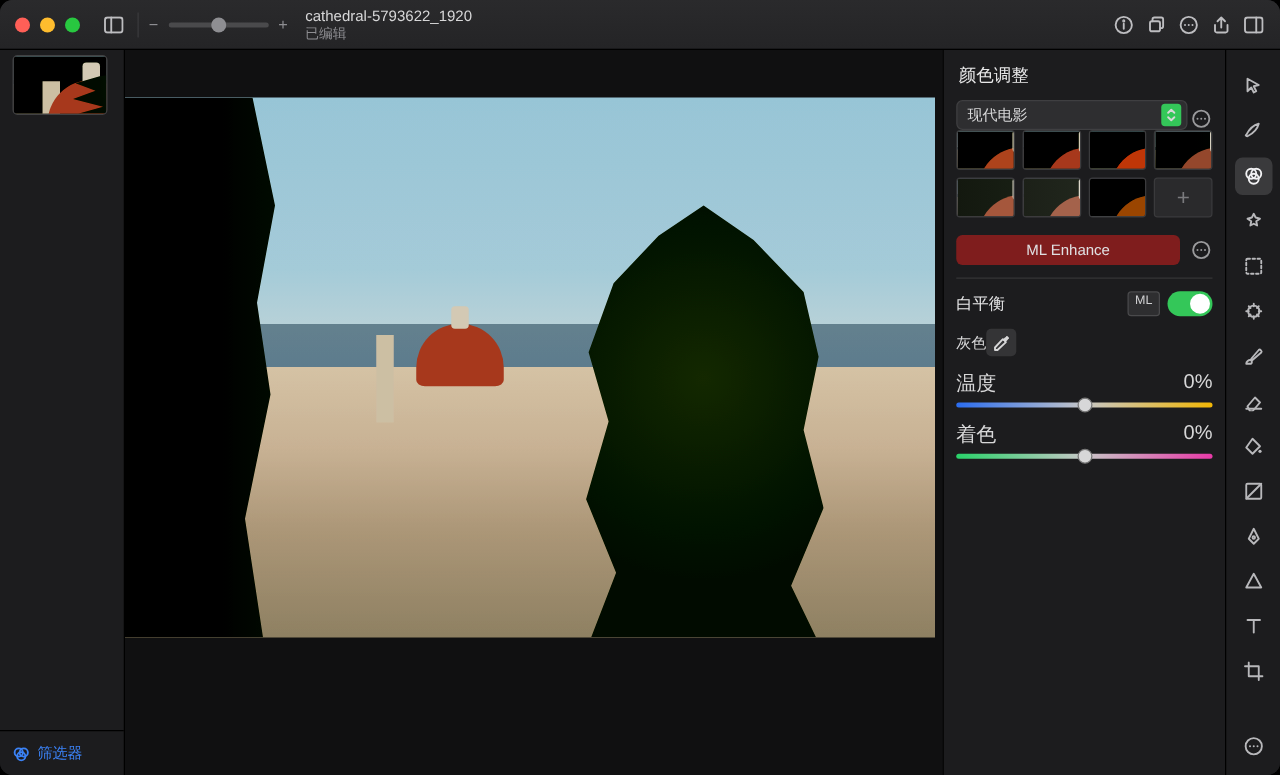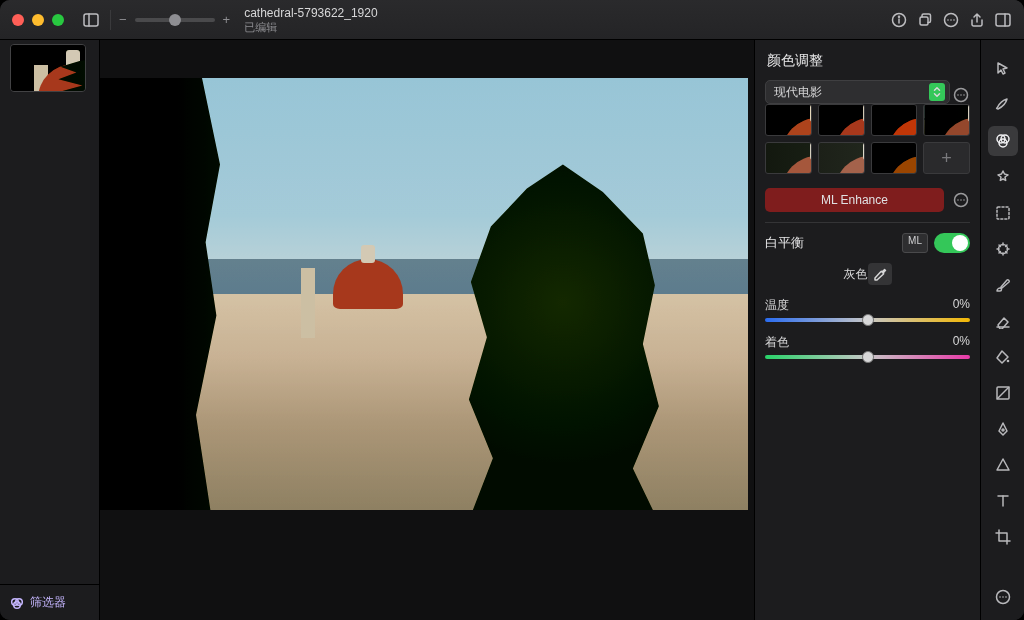--- a/index.html
+++ b/index.html
@@ -28,21 +28,21 @@
   .zoom-slider{width:80px;height:4px;background:#4a4a4c;border-radius:2px;position:relative;margin:0 6px}
   .zoom-slider .thumb{position:absolute;top:-4px;left:34px;width:12px;height:12px;border-radius:50%;background:#8e8e92}
   .zoom-sign{color:#8e8e92;font-size:13px;padding:0 2px}
 
   .body{flex:1;display:flex;overflow:hidden}
 
   
   .left{width:100px;background:var(--bg);border-right:1px solid #000;display:flex;flex-direction:column}
   .left-head{display:flex;justify-content:space-between;align-items:center;padding:8px 10px;color:#d7d7d8;font-size:13px}
   .thumb-box{margin:4px 10px;width:76px;height:48px;border:1px solid #424244;border-radius:4px;overflow:hidden}
-  .left-foot{margin-top:auto;height:36px;border-top:1px solid #000;display:flex;align-items:center;padding:0 10px;color:#c4b5fd;gap:6px}
+  .left-foot{margin-top:auto;height:36px;border-top:1px solid #000;display:flex;align-items:center;padding:0 10px;color:#3b82f6;gap:6px}
 
   
   .canvas{flex:1;background:#101011;display:flex;align-items:flex-start;justify-content:flex-start;padding:38px 0 0 0}
   .img{width:648px;height:432px;margin-left:0}
 
   
   .right{width:226px;background:var(--bg);border-left:1px solid #000;overflow-y:auto;padding:8px 10px 10px 10px}
   .right::-webkit-scrollbar{width:0}
   .panel-title{font-size:14px;color:#e7e7e8;margin:4px 0 10px 2px;font-weight:400}
   .preset-row{display:flex;align-items:flex-end;gap:2px;margin-bottom:0}
@@ -60,24 +60,24 @@
   .section{border-top:1px solid #343436;margin-top:10px;padding-top:10px}
   .row{display:flex;align-items:center;justify-content:space-between;font-size:13px}
   .row .label{color:#e7e7e8}
   .switch{width:36px;height:20px;border-radius:10px;position:relative}
   .switch.on{background:var(--accent)}
   .switch .knob{position:absolute;top:2px;width:16px;height:16px;background:#fff;border-radius:50%}
   .switch.on .knob{right:2px}
   .ml-chip{font-size:10px;background:#2e2e30;border:1px solid #4a4a4c;border-radius:3px;padding:1px 5px;color:#d0d0d2;margin-right:6px}
   .histo{margin-top:8px;background:#1a1a1c;border:1px solid #2e2e30;border-radius:4px;height:86px;overflow:hidden}
 
-  .field-row{display:flex;align-items:center;justify-content:center;margin-top:10px;font-size:12px}
+  .field-row{display:flex;align-items:center;justify-content:flex-start;margin-top:10px;font-size:12px}
   .eyedrop{width:24px;height:22px;background:#343436;border-radius:4px;display:flex;align-items:center;justify-content:center}
   .slider-row{margin-top:12px}
-  .slider-row .hdr{display:flex;justify-content:space-between;font-size:12px;margin-bottom:4px}
+  .slider-row .hdr{display:flex;justify-content:space-between;font-size:16px;margin-bottom:4px}
   .track{height:4px;border-radius:2px;position:relative}
   .track .tthumb{position:absolute;top:-4px;left:50%;transform:translateX(-50%);width:12px;height:12px;border-radius:50%;background:#d7d7d8;border:1px solid #777}
   .temp-track{background:linear-gradient(90deg,#2a6cf0,#c7c7c7,#f2b705)}
   .tint-track{background:linear-gradient(90deg,#29d36a,#c7c7c7,#e83aa8)}
   .bottom-btns{display:flex;gap:8px;margin-top:16px}
   .bottom-btns .b{flex:1;height:22px;background:#343436;border-radius:5px;display:flex;align-items:center;justify-content:center;font-size:12px;color:#d0d0d2}
 
   
   .tools{width:44px;background:var(--bg);border-left:1px solid #000;display:flex;flex-direction:column;align-items:center;padding-top:14px;gap:6px}
   .tool{width:30px;height:30px;display:flex;align-items:center;justify-content:center;border-radius:6px;color:#b8b8bb}

